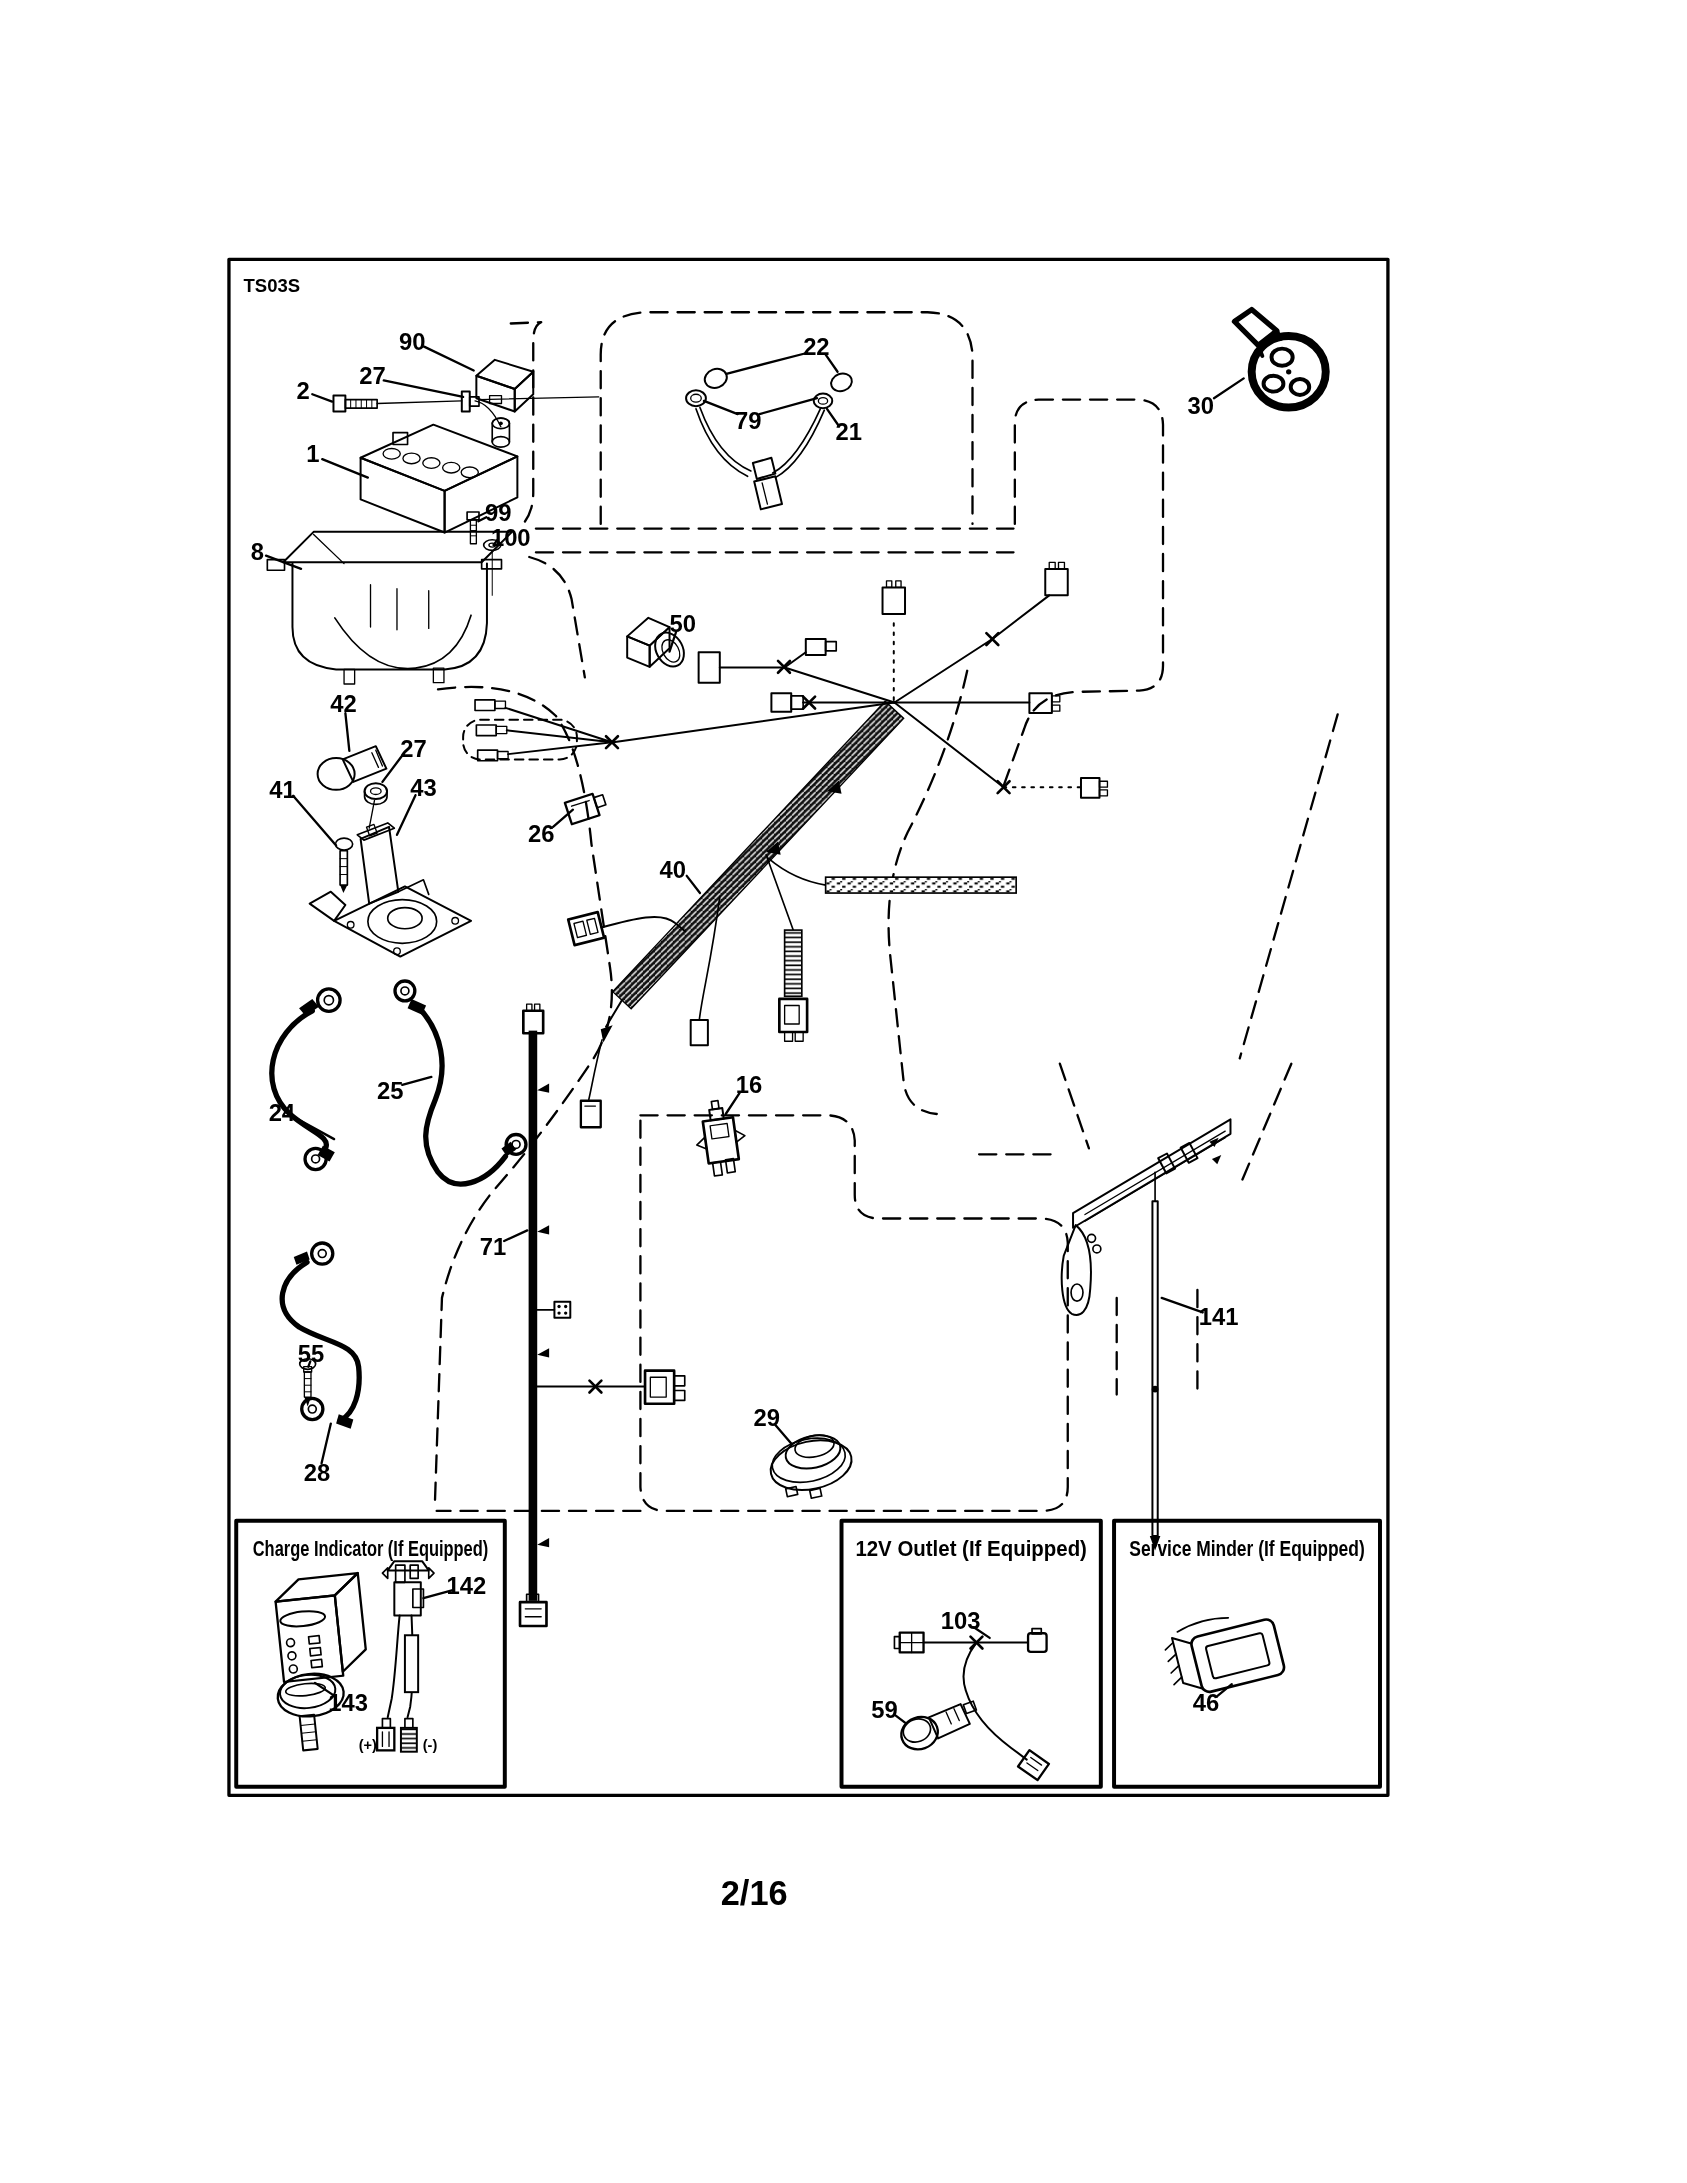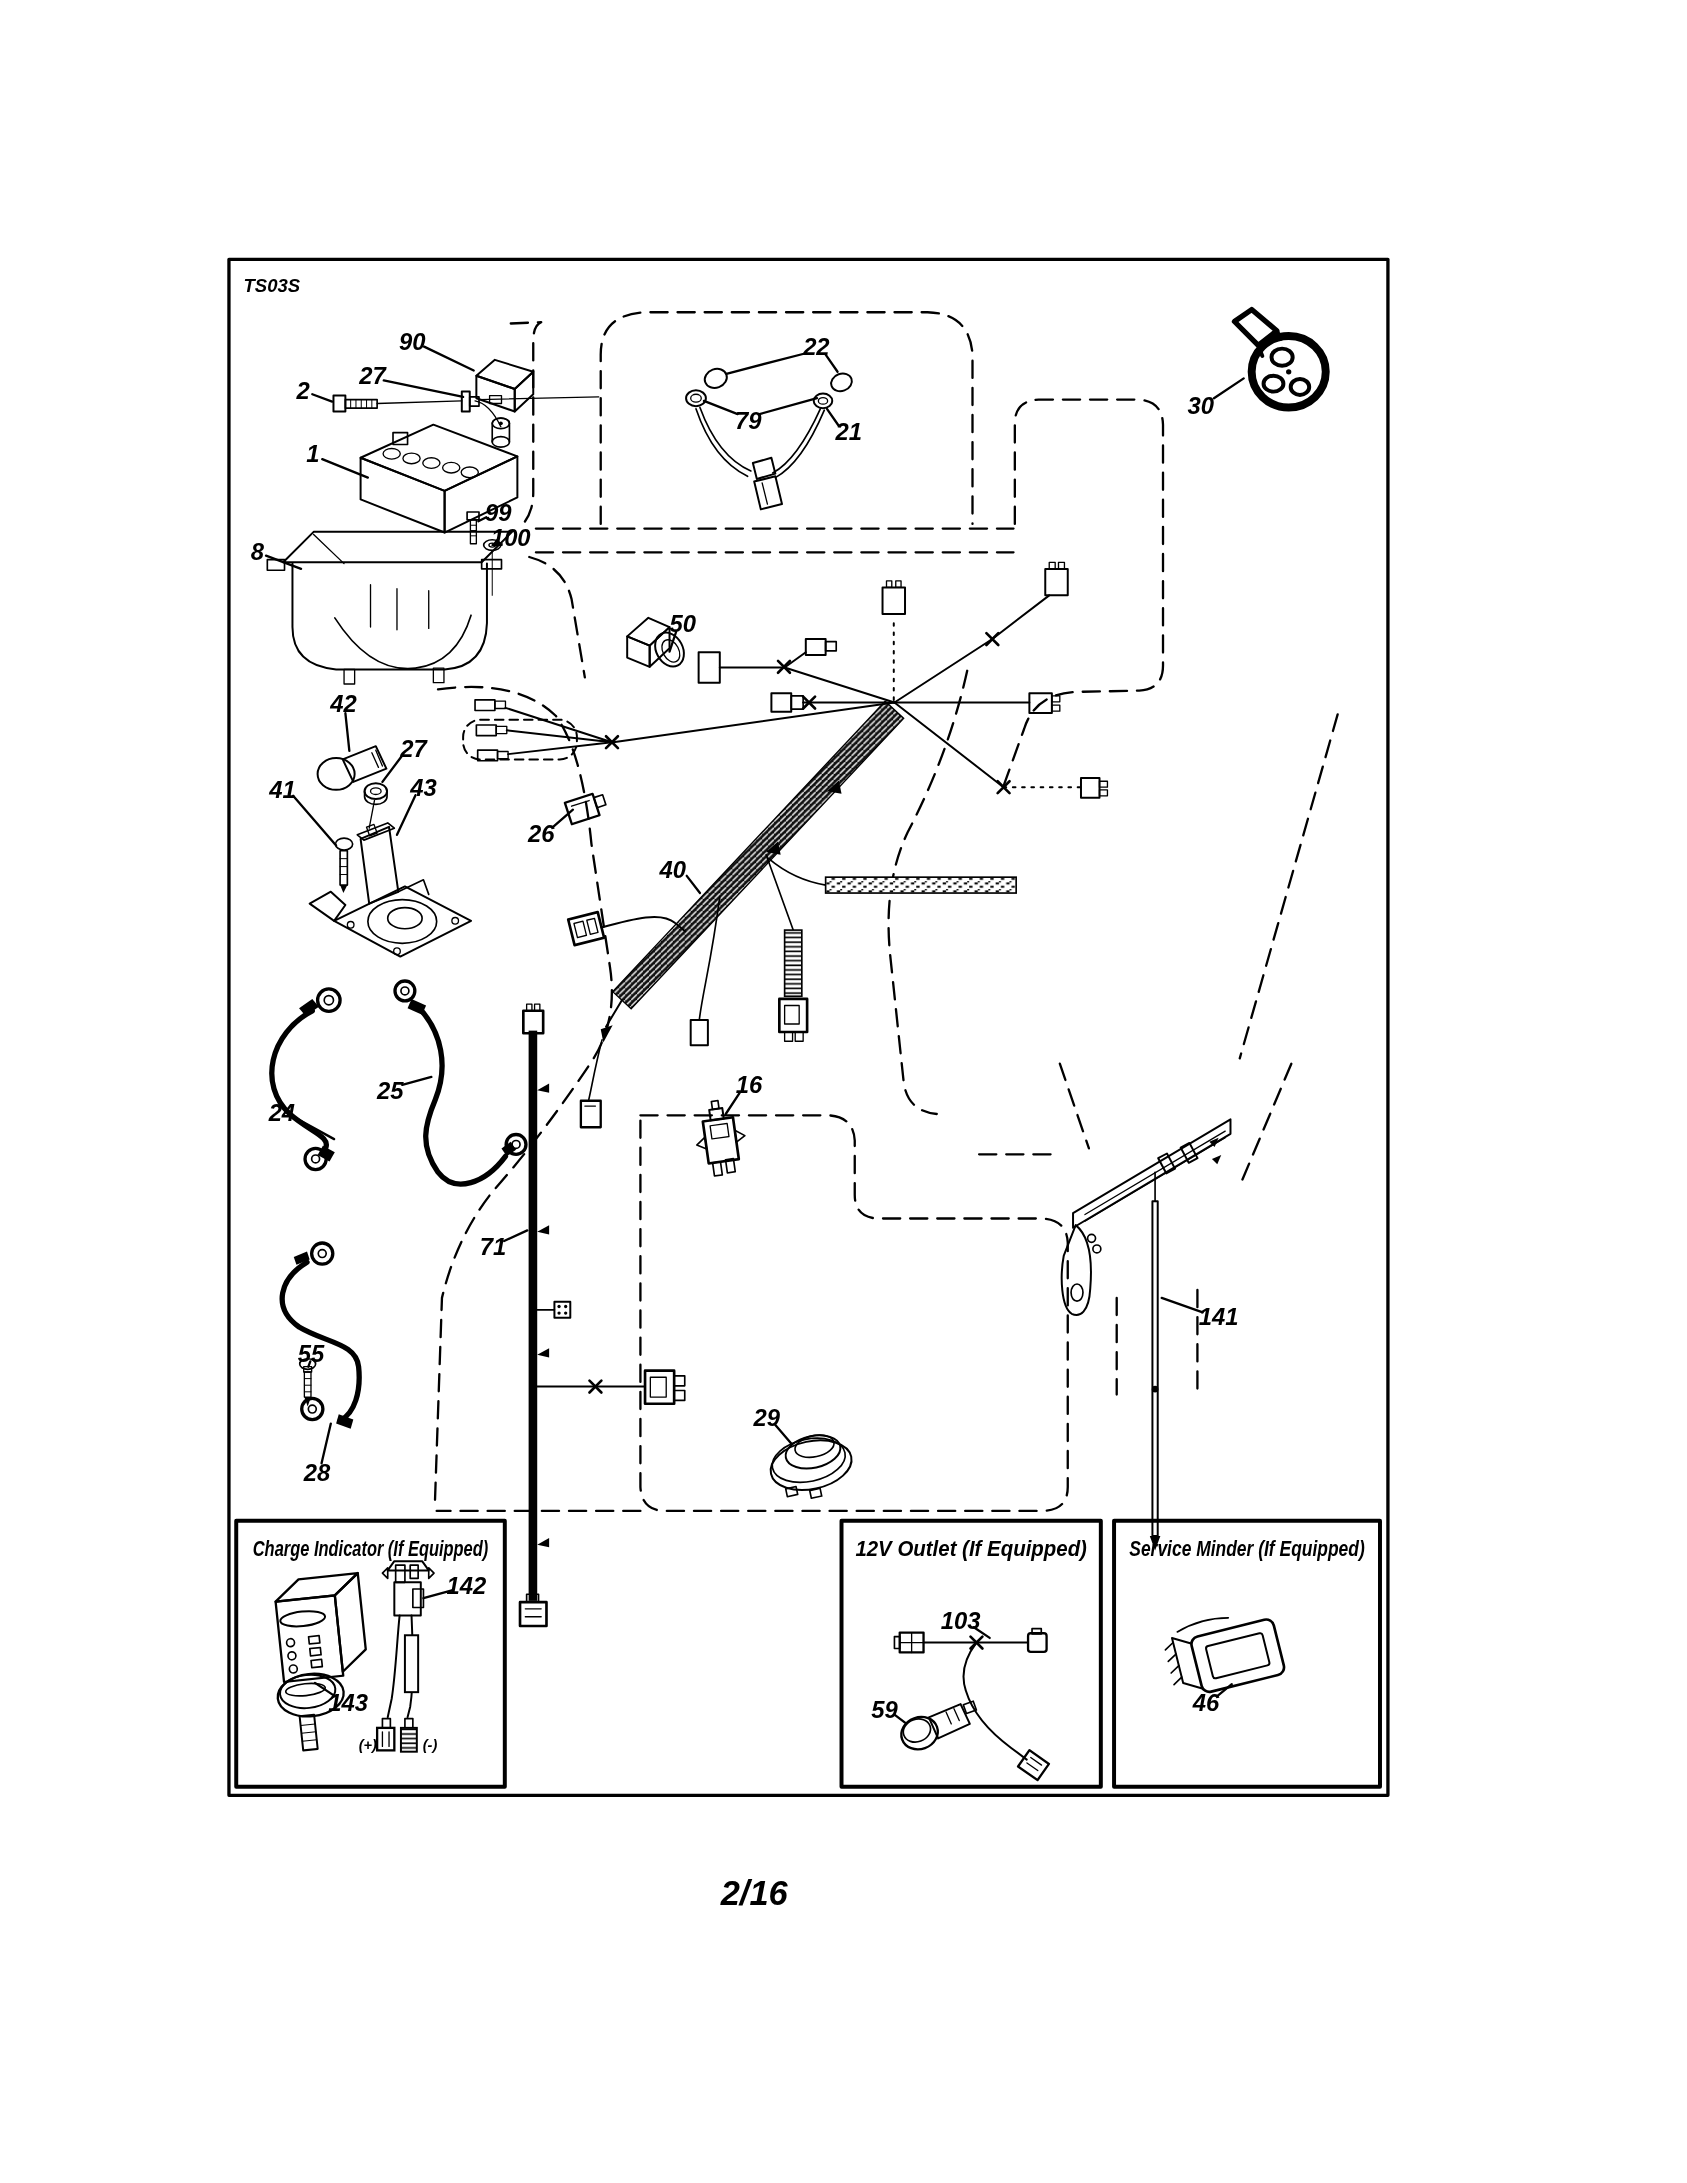--- a/index.html
+++ b/index.html
@@ -1,17 +1,17 @@
 <!DOCTYPE html>
 <html style="font-size:10.6px"><head>
 <meta charset="utf-8">
 <style>
   html,body{margin:0;padding:0;background:#e8e8e8;}
   .page{position:relative;width:1687px;height:2183px;background:#ffffff;margin:0 auto;
-        font-family:"Liberation Sans",sans-serif;font-style:italic;}
+        font-family:"Liberation Sans",sans-serif;}
   svg{position:absolute;left:0;top:0;}
   .ln{stroke:#000;fill:none;stroke-linecap:round;stroke-linejoin:round;}
   .w15{stroke-width:1.5}.w2{stroke-width:2}.w25{stroke-width:2.5}.w3{stroke-width:3}
   .w35{stroke-width:3.5}.w4{stroke-width:4}.w5{stroke-width:5}.w6{stroke-width:6}
   .w8{stroke-width:8}.w12{stroke-width:12}
   .blk{fill:#000;stroke:none;}
   .dash{stroke-dasharray:26 15;}
   .dashs{stroke-dasharray:13 9;}
   .dot{stroke-dasharray:4 10;}
   .txt{fill:#000;stroke:none;font-family:"Liberation Sans",sans-serif;}

